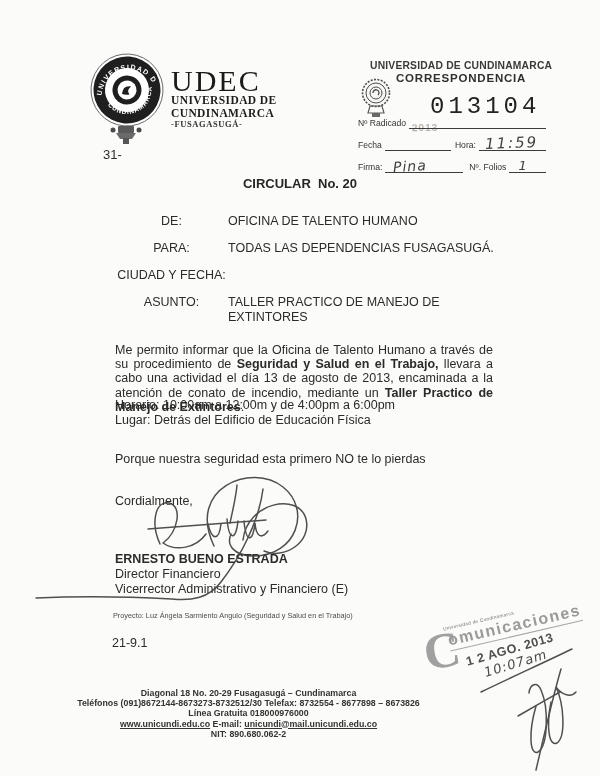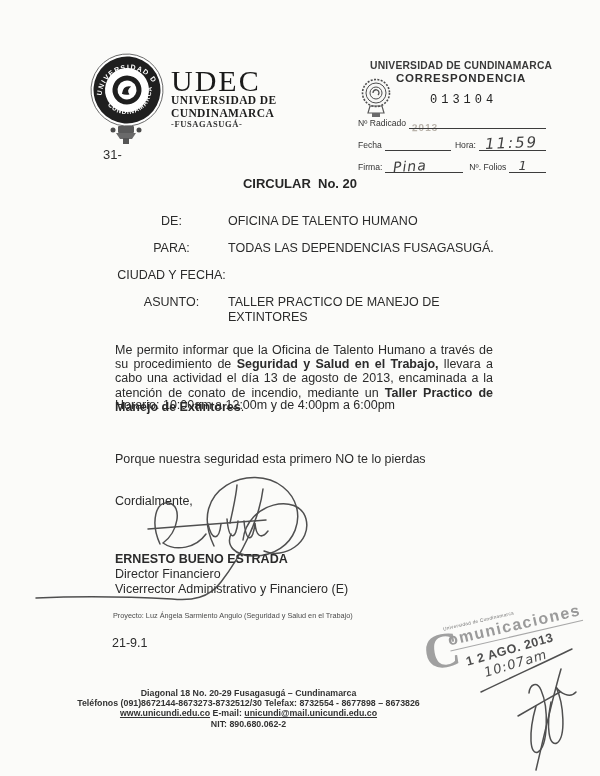--- a/index.html
+++ b/index.html
@@ -11,21 +11,21 @@
   .logo-block{position:absolute;left:88px;top:50px;display:flex;}
   .logo-text{margin-left:5px;padding-top:18px;color:#1d1d1d;}
   .udec-wordmark{font-family:"Liberation Serif", serif;font-size:30px;letter-spacing:2px;line-height:26px;color:#1a1a1a;}
   .uni-l1,.uni-l2{font-family:"Liberation Serif", serif;font-weight:bold;font-size:11.5px;line-height:12.5px;letter-spacing:.4px;}
   .uni-l3{font-family:"Liberation Serif", serif;font-weight:bold;font-size:8.5px;line-height:11px;letter-spacing:.6px;color:#333;}
   .ref-code{position:absolute;left:103px;top:147px;font-size:13px;color:#2e2e2e;}
   
   .radicado{position:absolute;left:356px;top:60px;width:192px;color:#383838;}
   .r-uni{font-size:10.3px;font-weight:bold;letter-spacing:.2px;white-space:nowrap;margin-left:14px;color:#3a3a3a;}
   .r-title{font-size:11.5px;font-weight:bold;letter-spacing:.8px;margin-left:40px;margin-top:1px;color:#2f2f2f;}
-  .r-number{position:absolute;left:74px;top:33px;font-family:"Liberation Mono", monospace;font-size:12px;letter-spacing:4px;color:#222;}
+  .r-number{position:absolute;left:74px;top:33px;font-family:"Liberation Mono", monospace;font-size:24px;letter-spacing:4px;color:#222;}
   .r-seal{position:absolute;left:4px;top:18px;}
   .rrow{position:absolute;left:2px;display:flex;align-items:flex-end;font-size:8.6px;color:#333;width:188px;}
   .rrow .lbl{white-space:nowrap;padding-right:3px;padding-bottom:1px;}
   .ul{display:inline-block;border-bottom:1.4px solid #3c3c3c;position:relative;height:12px;}
   .hand{font-style:italic;color:#3f3f3f;font-family:"DejaVu Sans", sans-serif;}
   .hw-hora{position:absolute;left:6px;bottom:-2px;font-size:15px;transform:rotate(-2deg);letter-spacing:2px;}
   .hw-firma{position:absolute;left:8px;bottom:-2px;font-size:14px;transform:rotate(-3deg);letter-spacing:1px;}
   .hw-folios{position:absolute;left:9px;bottom:-1px;font-size:13px;}
   .faint-year{position:absolute;left:56px;top:62px;font-size:10px;color:#b9b3ab;letter-spacing:1px;font-weight:bold;transform:rotate(-1deg);}
   
@@ -158,37 +158,39 @@
     <div class="frow">
       <span class="flabel">ASUNTO:</span>
       <span class="fvalue">TALLER PRACTICO DE MANEJO DE EXTINTORES</span>
     </div>
   </div>
 
   <p class="body-par"><span>Me permito informar que la Oficina de Talento Humano a través de su procedimiento de </span><strong>Seguridad y Salud en el Trabajo,</strong><span> llevara a cabo una actividad el día 13 de agosto de 2013, encaminada a la atención de conato de incendio, mediante un </span><strong>Taller Practico de Manejo de Extintores</strong><span>.</span></p>
 
   <div class="schedule">
     <div>Horario: 10:00am a 12:00m y de 4:00pm a 6:00pm</div>
+    <div>Lugar: Detrás del Edificio de Educación Física</div>
   </div>
 
   <div class="slogan">Porque nuestra seguridad esta primero NO te lo pierdas</div>
   <div class="closing">Cordialmente,</div>
 
   <div class="signer">
     <div class="s-name">ERNESTO BUENO ESTRADA</div>
     <div>Director Financiero</div>
     <div>Vicerrector Administrativo y Financiero (E)</div>
   </div>
 
   <div class="proyecto">Proyecto: Luz Ángela Sarmiento Angulo (Seguridad y Salud en el Trabajo)</div>
   <div class="file-code">21-9.1</div>
 
   <div class="footer">
     <div>Diagonal 18 No. 20-29 Fusagasugá – Cundinamarca</div>
     <div>Teléfonos (091)8672144-8673273-8732512/30 Telefax: 8732554 - 8677898 – 8673826</div>
+    <div>Línea Gratuita 018000976000</div>
     <div>
       <span class="lnk">www.unicundi.edu.co</span>
       <span>E-mail:</span>
       <span class="lnk">unicundi@mail.unicundi.edu.co</span>
     </div>
     <div>NIT: 890.680.062-2</div>
   </div>
 
   <div class="stamp-comms">
     <span class="c-big">C</span>

